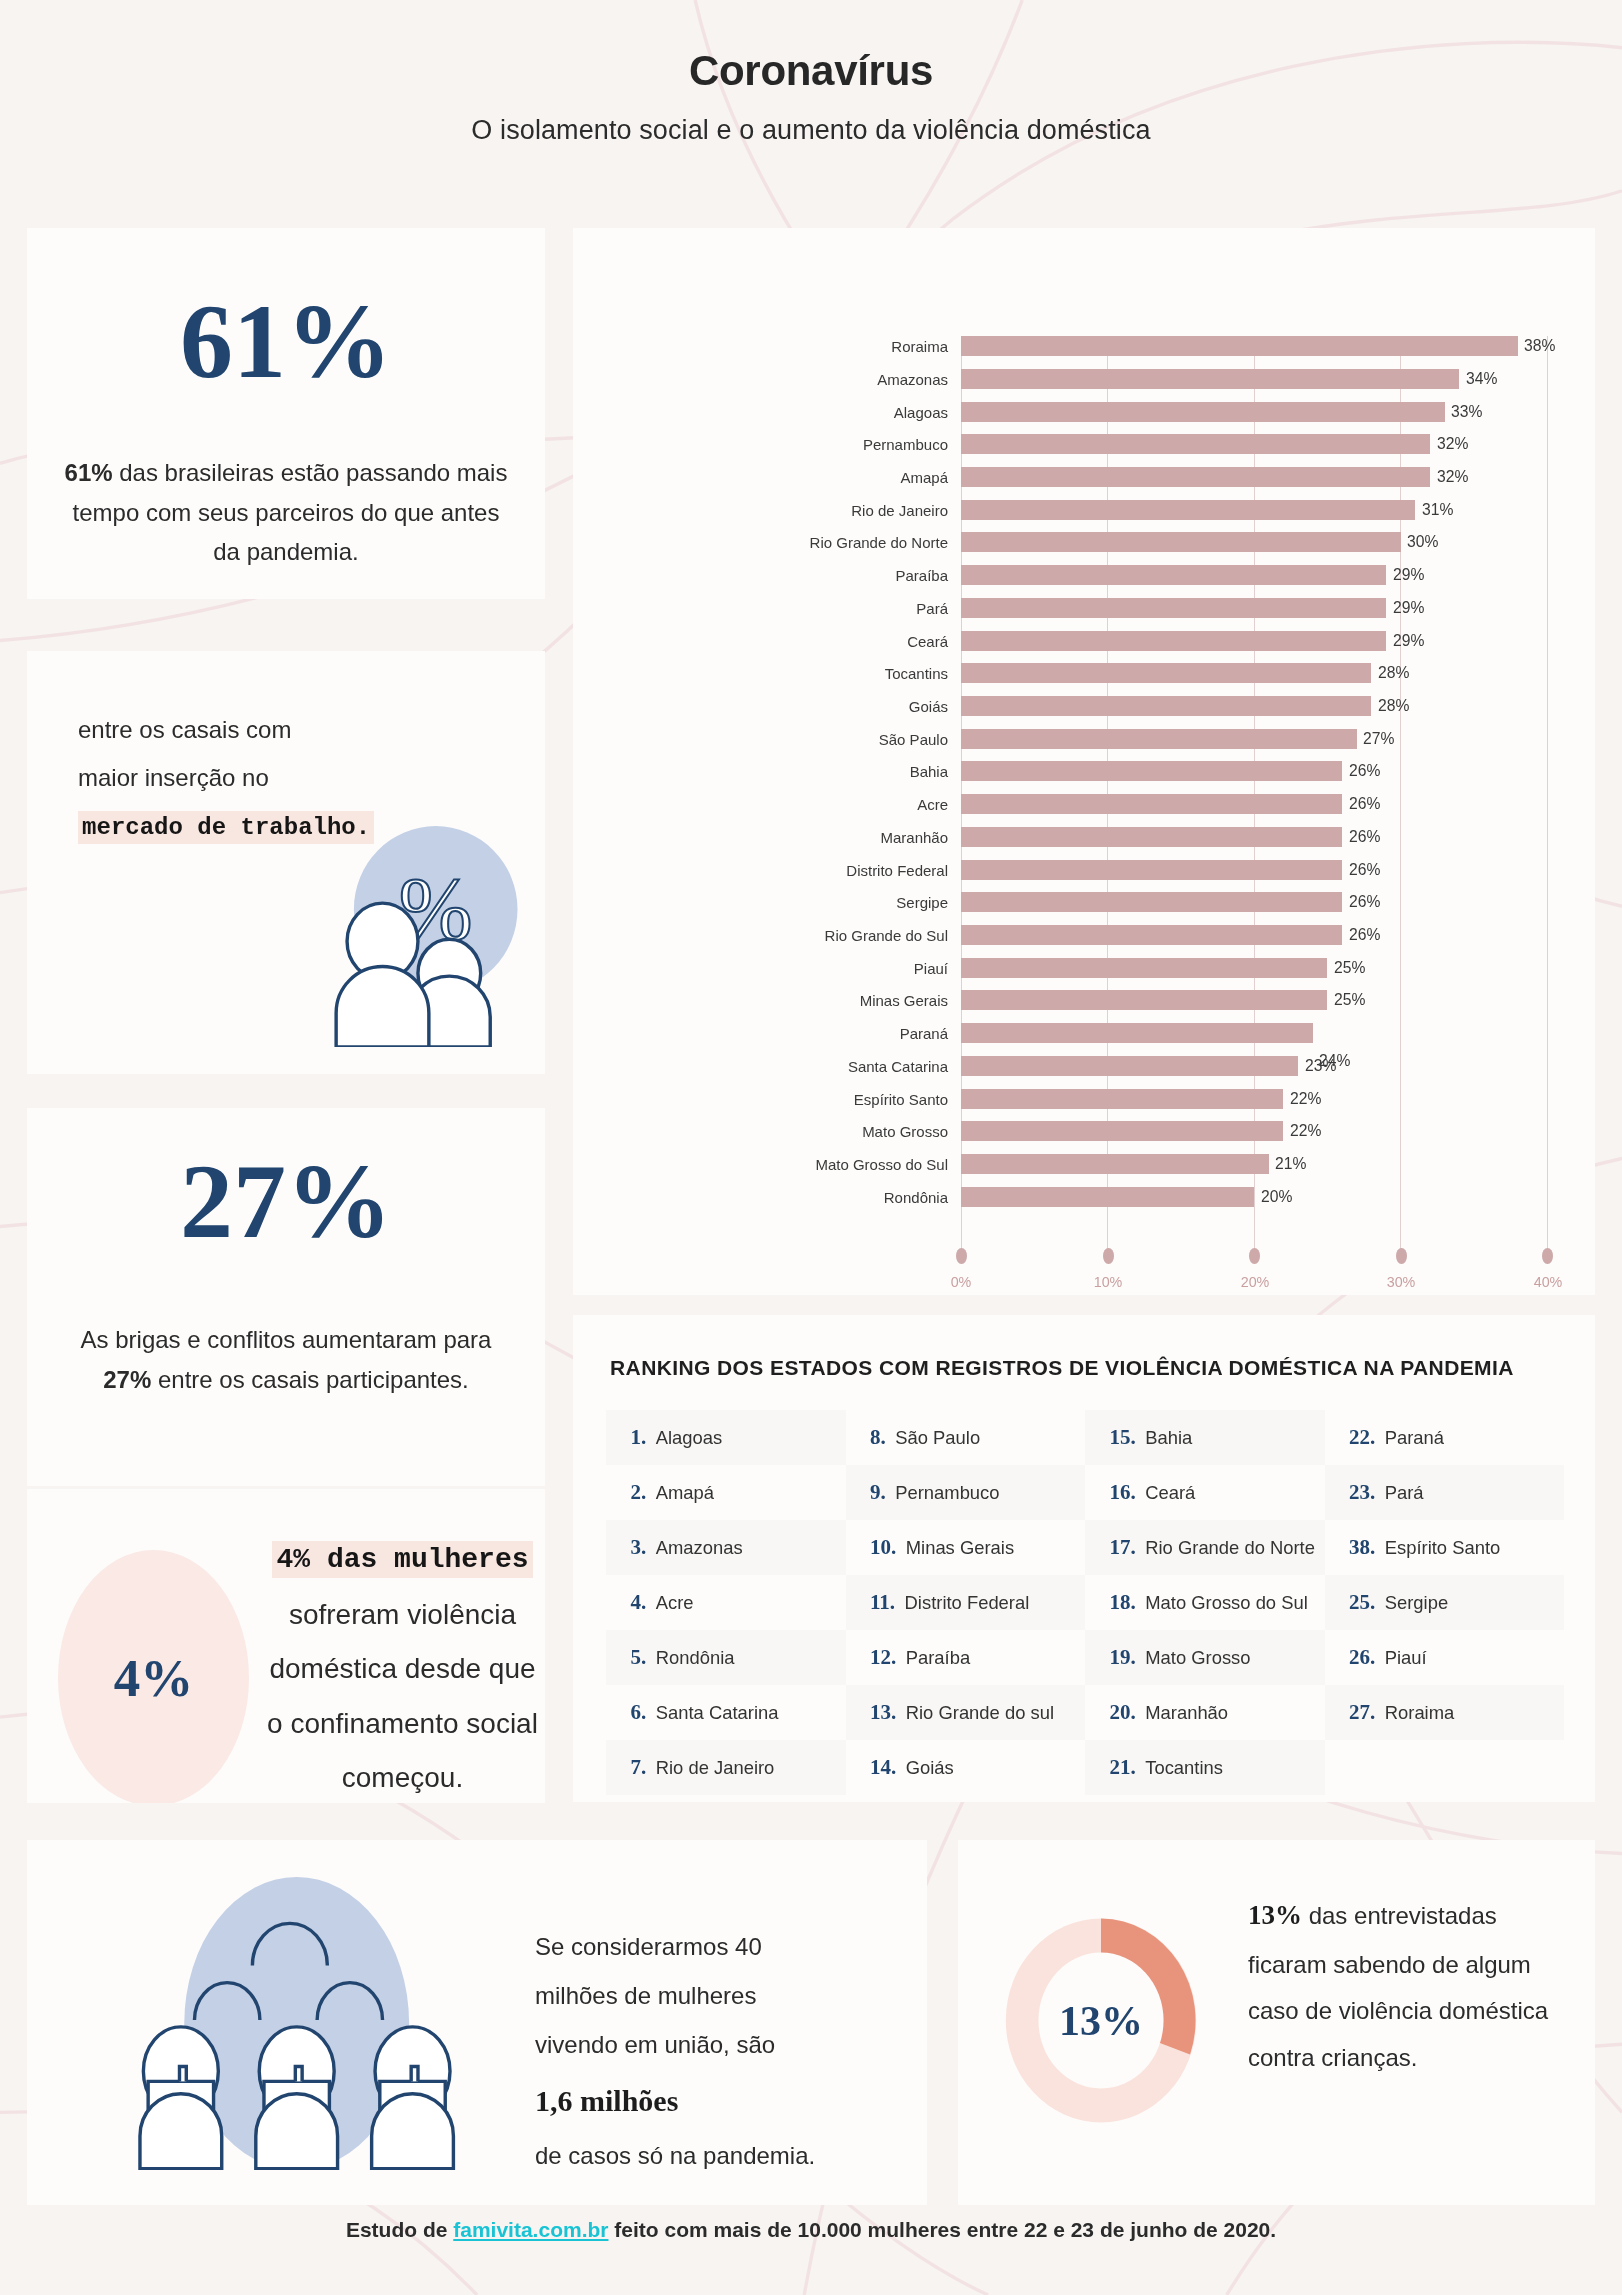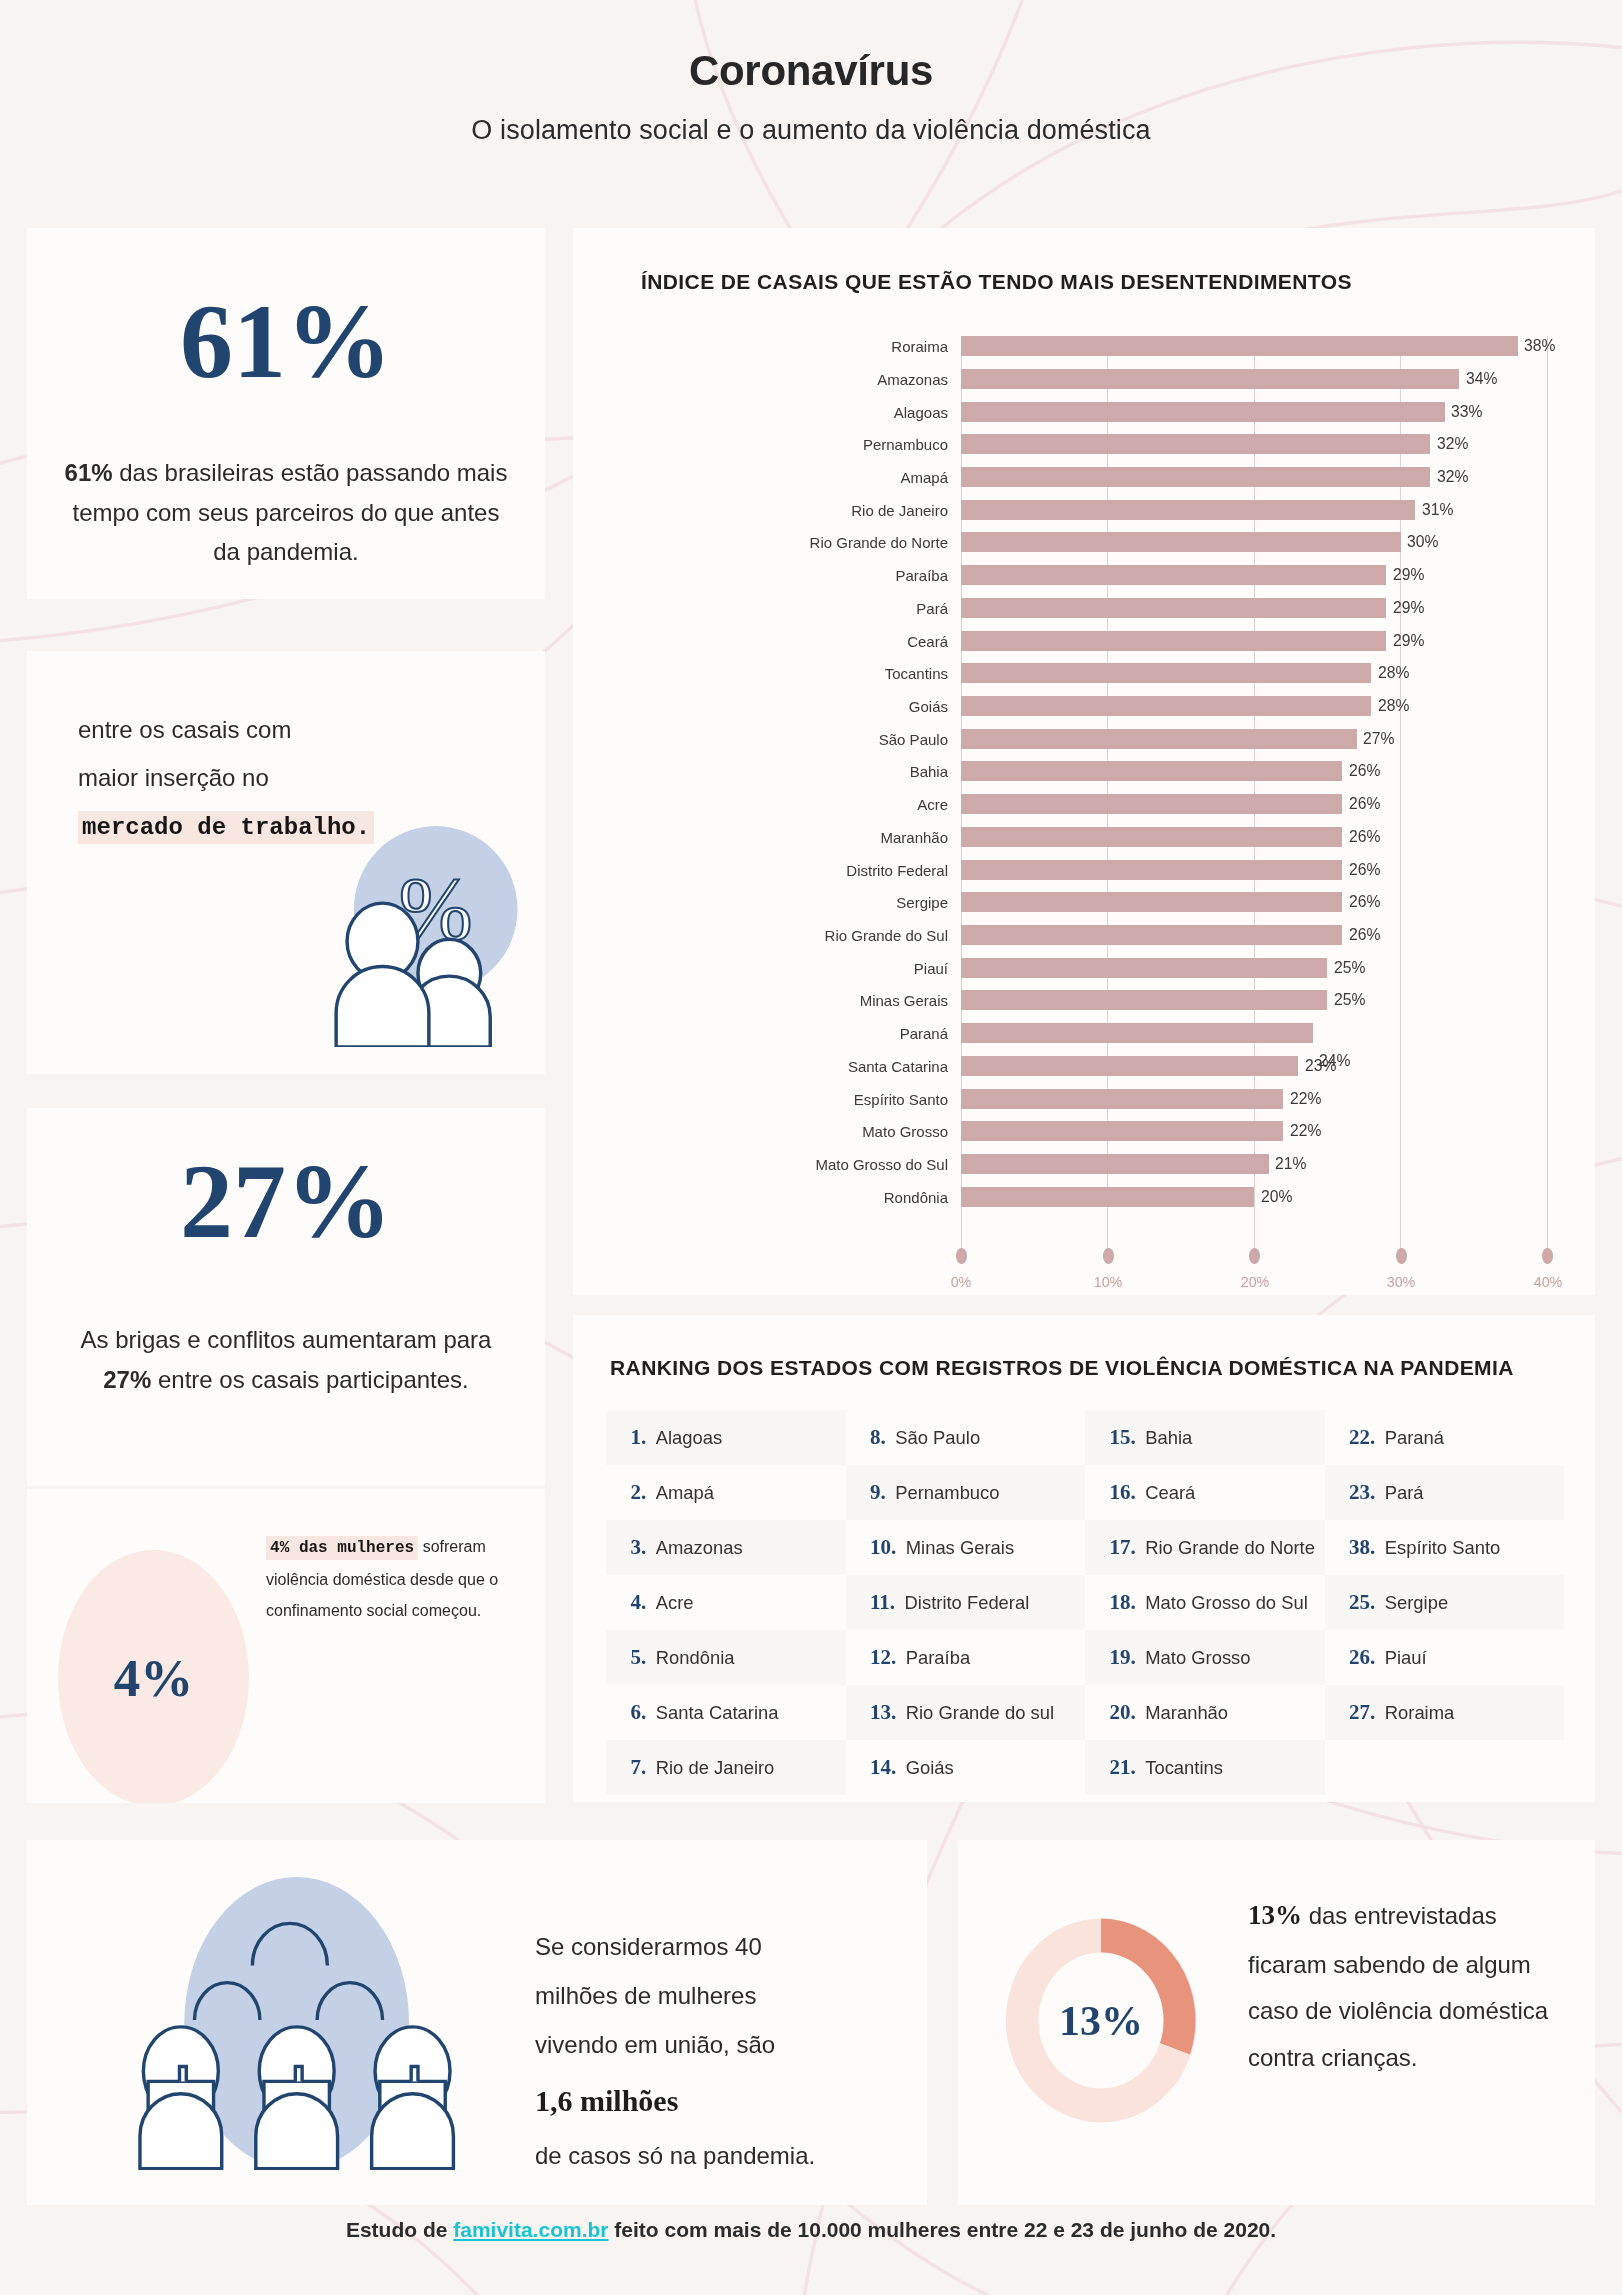--- a/index.html
+++ b/index.html
@@ -61,21 +61,21 @@
   #oval-4 {
     position: absolute; left: 31px; top: 61px; width: 191px; height: 256px;
     background: #fae9e4; border-radius: 50%;
     display: flex; align-items: center; justify-content: center;
   }
   #oval-4 span {
     font-family: "Liberation Serif", serif; font-weight: 700; color: #21456e; font-size: 53px;
   }
   #card-4 .txt {
     position: absolute; left: 239px; top: 42px; width: 273px;
-    font-size: 16px; line-height: 1.95; color: #2b2b2b;
+    font-size: 28px; line-height: 1.95; color: #2b2b2b; text-align: center;
   }
   #chart-wrap { position: absolute; left: 573px; top: 228px; width: 1022px; height: 1067px; background: #fdfcfb; z-index: 4; }
   .section-title {
     font-size: 21px; font-weight: 700; color: #1f1f1f; letter-spacing: 0.4px;
   }
   #chart-title { position: absolute; left: 68px; top: 42px; }
   #chart-plot { position: absolute; left: 0; top: 89px; width: 1022px; height: 968px; }
 
   .bar-row { position: absolute; height: 20.4px; }
   .bar-label {
@@ -207,21 +207,20 @@
     <div id="oval-4">
       <span>4%</span>
     </div>
     <div class="txt">
       <span class="hl">4% das mulheres</span>
       <span>sofreram violência doméstica desde que o confinamento social começou.</span>
     </div>
   </div>
 
   <div id="chart-wrap">
-    <div class="section-title" id="chart-title">ÍNDICE DE CASAIS QUE ESTÃO TENDO MAIS DESENTENDIMENTOS</div>
     <div id="chart-plot">
         <div class="grid-line" style="left: 388px; top: 19px; height: 926px;"></div>
         <div class="grid-line" style="left: 534px; top: 19px; height: 926px;"></div>
         <div class="grid-line" style="left: 681px; top: 19px; height: 926px;"></div>
         <div class="grid-line" style="left: 827px; top: 19px; height: 926px;"></div>
         <div class="grid-line" style="left: 974px; top: 19px; height: 926px;"></div>
         <div class="bar-row" style="left: 0px; top: 19px; width: 1022px;">
           <div class="bar-label" style="right: 647px;">Roraima</div>
           <div class="bar-rect" style="left: 388px; width: 557px;"></div>
           <div class="bar-value" style="left: 951px;">38%</div>

